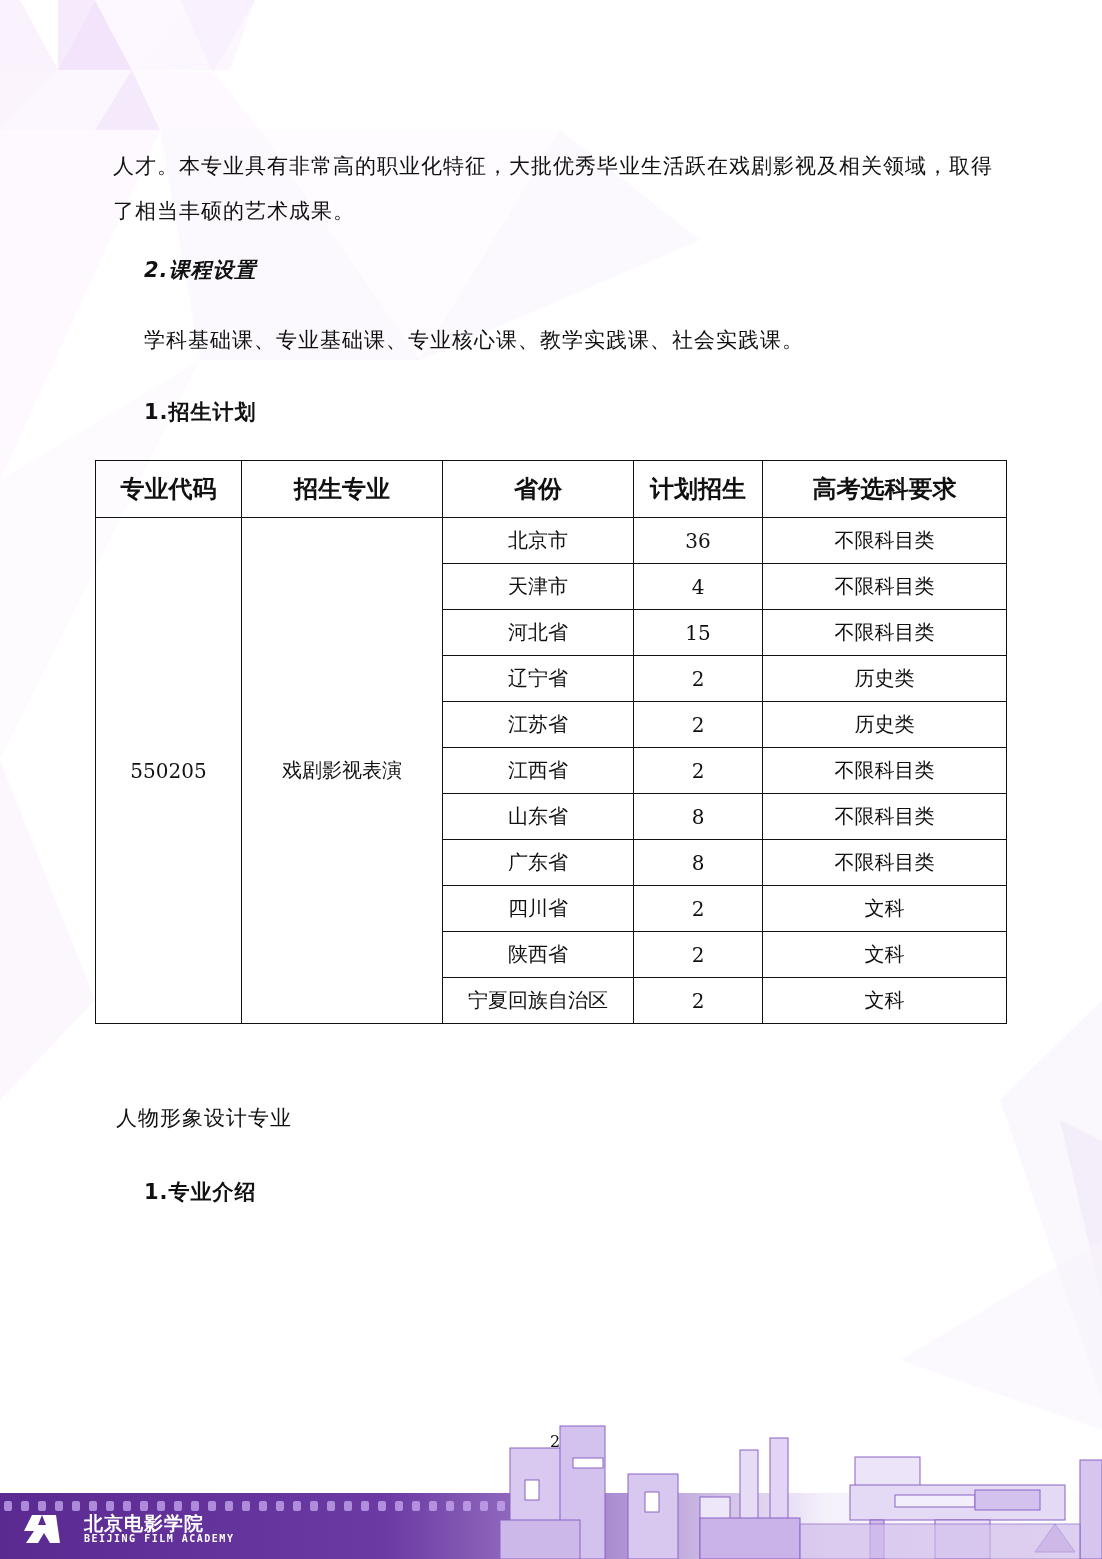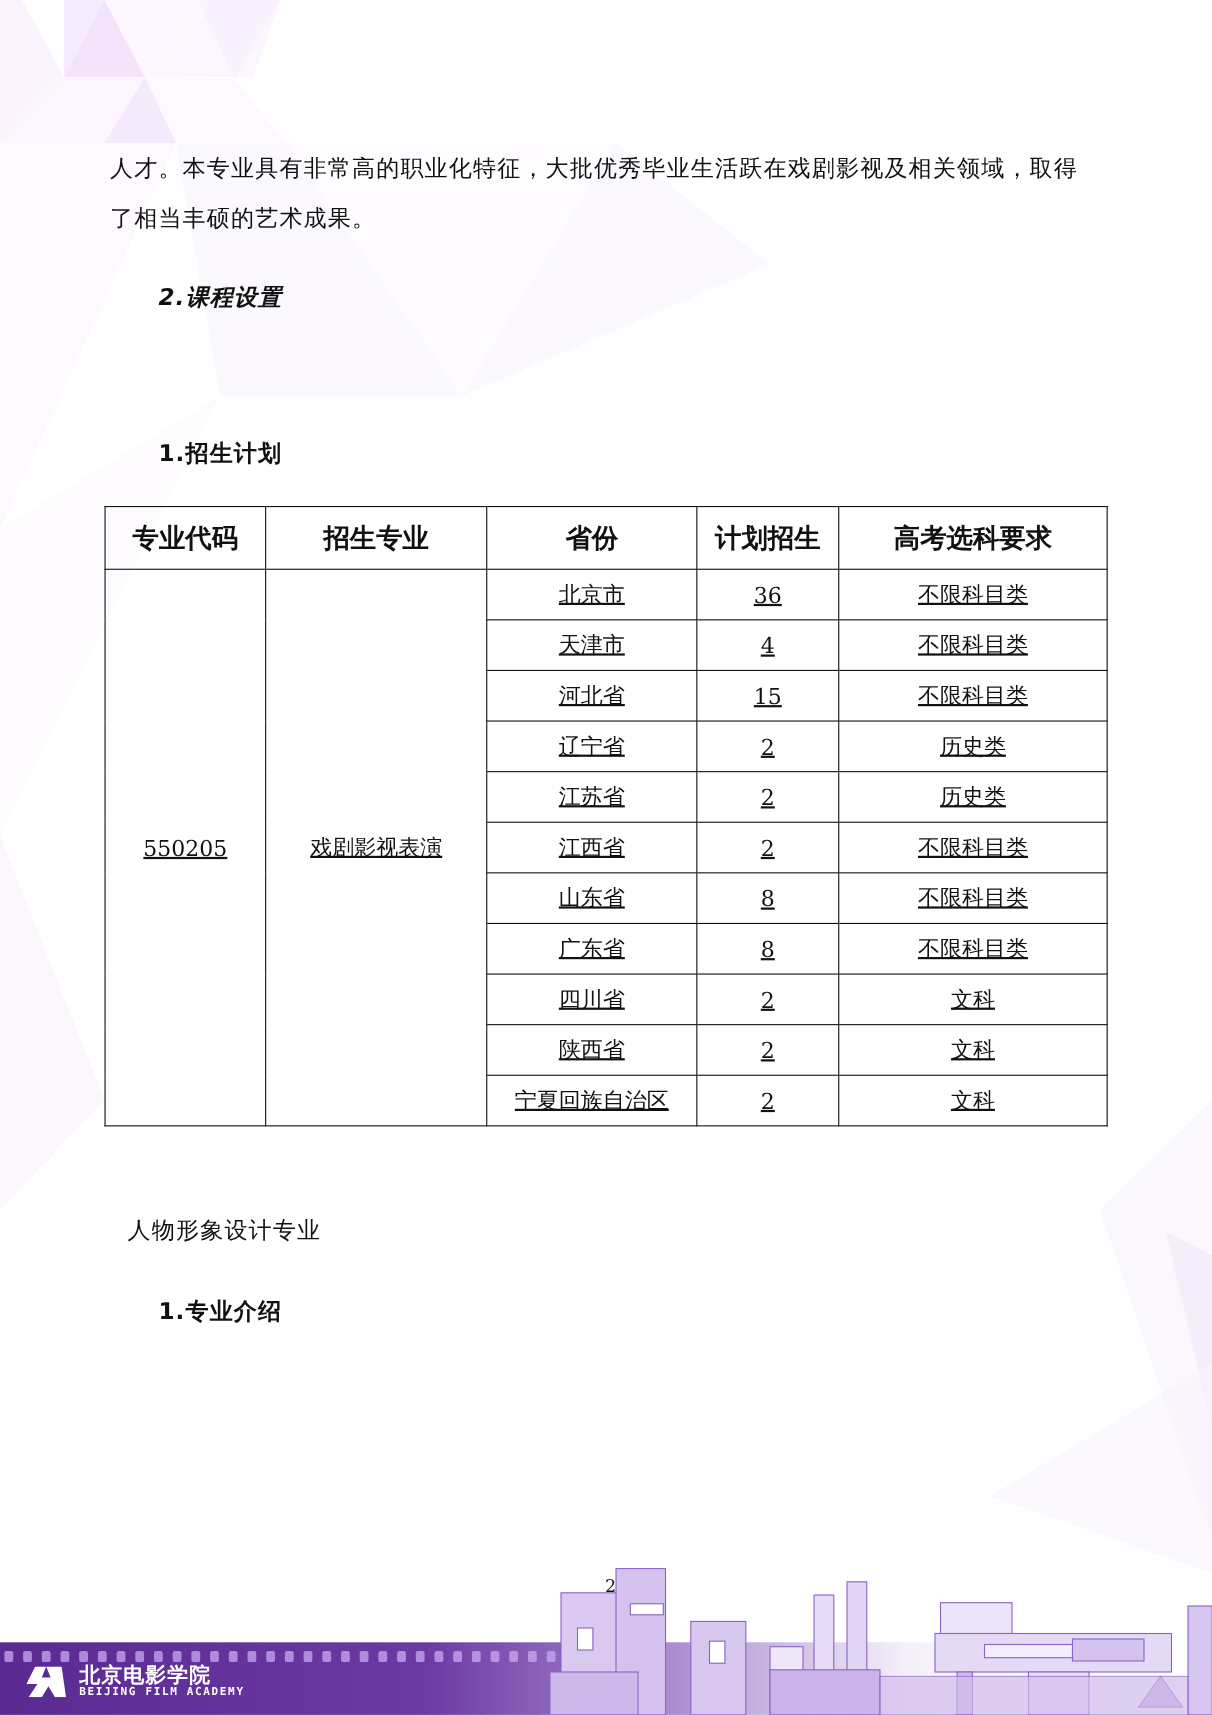--- a/index.html
+++ b/index.html
@@ -31,32 +31,32 @@
     border-collapse: collapse; width: 912px;
     font-size: 20px;
   }
   table.plan th, table.plan td {
     border: 1.5px solid #111; text-align: center; padding: 0;
   }
   table.plan th {
     height: 56px; font-weight: bold;
     font-family: "DejaVu Sans", "Liberation Sans", sans-serif; font-size: 24px;
   }
-  table.plan td { height: 45px; text-decoration: underline; }
+  table.plan td { height: 45px; }
   .c1 { width: 145px; } .c2 { width: 200px; } .c3 { width: 190px; } .c4 { width: 128px; } .c5 { width: 243px; }
 
   .page-num { position: absolute; left: 550px; top: 1432px; font-size: 16px; }
 
   .footer {
     position: absolute; left: 0; top: 1493px; width: 1102px; height: 66px;
     background: linear-gradient(90deg, #5a2a91 0%, #6b3aa3 35%, #a98ad0 55%, rgba(230,220,245,0.4) 75%, rgba(255,255,255,0) 100%);
   }
   .sprockets { position: absolute; left: 4px; top: 8px; display: flex; gap: 9px; }
   .sprockets span { width: 8px; height: 10px; border-radius: 2px; background: rgba(200,170,240,0.75); display: block; }
-  .logo { position: absolute; left: 24px; top: 20px; display: flex; align-items: center; gap: 8px; }
+  .logo { position: absolute; left: 24px; top: 20px; display: flex; align-items: center; gap: 20px; }
   .logo-text-cn { color: #fff; font-size: 19px; font-weight: bold; font-family: "DejaVu Sans", sans-serif; letter-spacing: 1px; line-height: 20px; }
   .logo-text-en { color: #fff; font-size: 10px; font-weight: bold; font-family: "DejaVu Sans Mono", monospace; letter-spacing: 1.5px; line-height: 12px; }
   .skyline { position: absolute; left: 500px; top: 1420px; width: 602px; height: 139px; }
 </style>
 </head>
 <body>
 
 <svg class="bg" width="1102" height="1559" viewBox="0 0 1102 1559">
   <defs>
     <linearGradient id="fadeR" x1="0" x2="1" y1="0" y2="0">
@@ -80,23 +80,24 @@
   <polygon points="560,130 700,240 420,360" fill="#f9f4fd" opacity="0.6"></polygon>
   <polygon points="0,480 200,360 0,760" fill="#fcf8fe" opacity="0.6"></polygon>
   <polygon points="0,760 95,1000 0,1100" fill="#f8f1fc" opacity="0.6"></polygon>
   <polygon points="1000,1100 1102,1000 1102,1400" fill="#f7f2fc" opacity="0.6"></polygon>
   <polygon points="1060,1120 1180,1180 1102,1300" fill="#f1eaf9" opacity="0.7"></polygon>
   <polygon points="900,1360 1102,1240 1102,1430" fill="#f8f4fd" opacity="0.6"></polygon>
 </svg>
 
 <div class="page">
 
-  <p class="para" style="top:131px; margin:0;">人才。本专业具有非常高的职业化特征，大批优秀毕业生活跃在戏剧影视及相关领域，取得了相当丰硕的艺术成果。</p>
+  <p class="para" style="top:131px; margin:13px;">人才。本专业具有非常高的职业化特征，大批优秀毕业生活跃在戏剧影视及相关领域，取得了相当丰硕的艺术成果。</p>
 
   <div class="h3" style="top:256px;font-style:italic;">2.课程设置</div>
+  <p class="para indent" style="top:318px; margin:0;">学科基础课、专业基础课、专业核心课、教学实践课、社会实践课。</p>
 
   <div class="h3" style="top:398px;">1.招生计划</div>
 
   <table class="plan">
     <thead>
       <tr>
         <th class="c1">专业代码</th>
         <th class="c2">招生专业</th>
         <th class="c3">省份</th>
         <th class="c4">计划招生</th>

